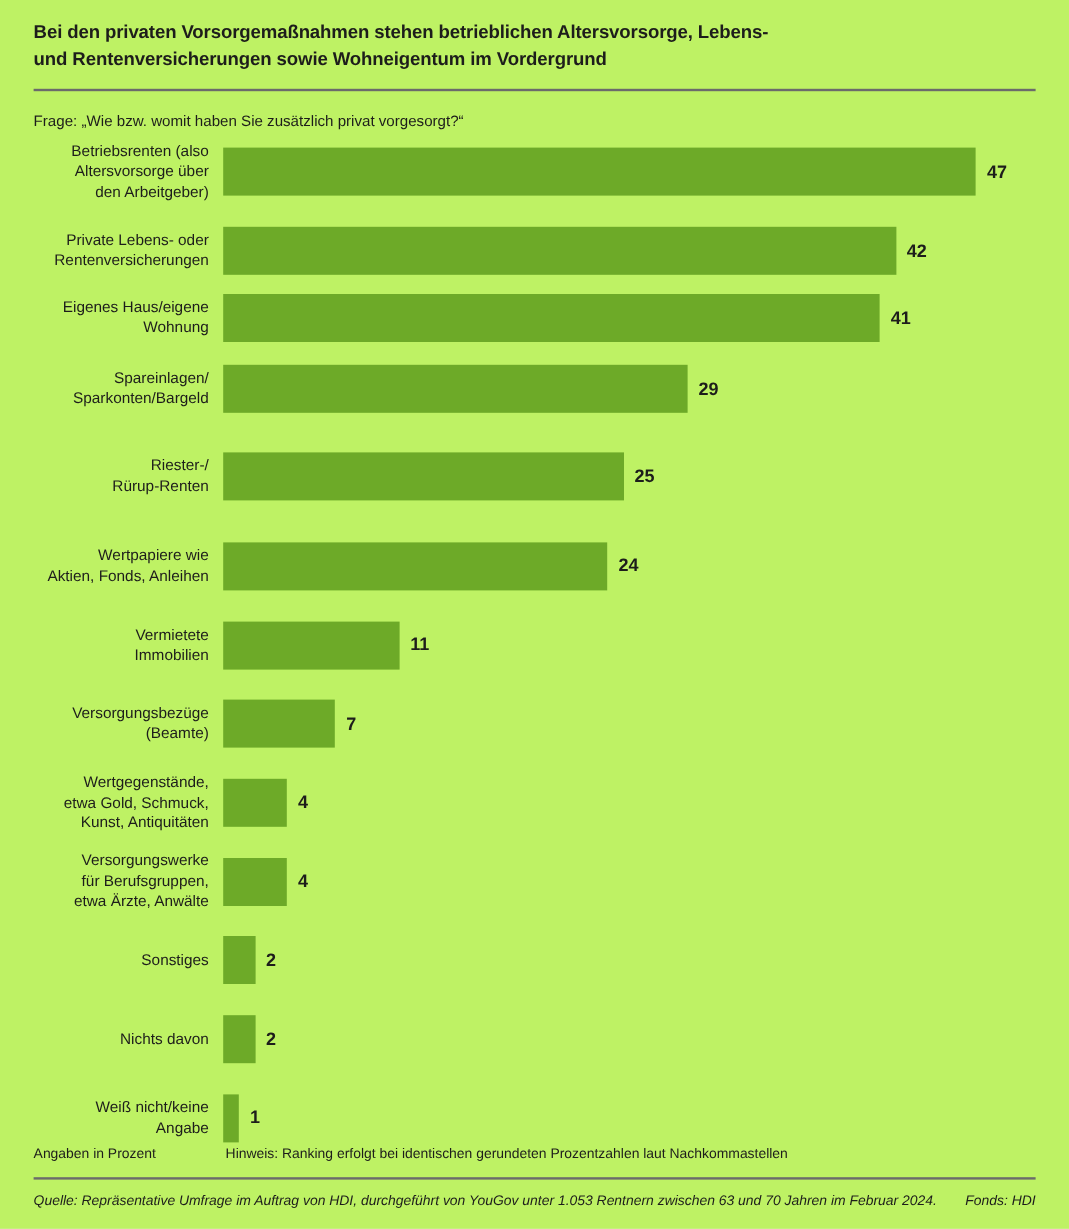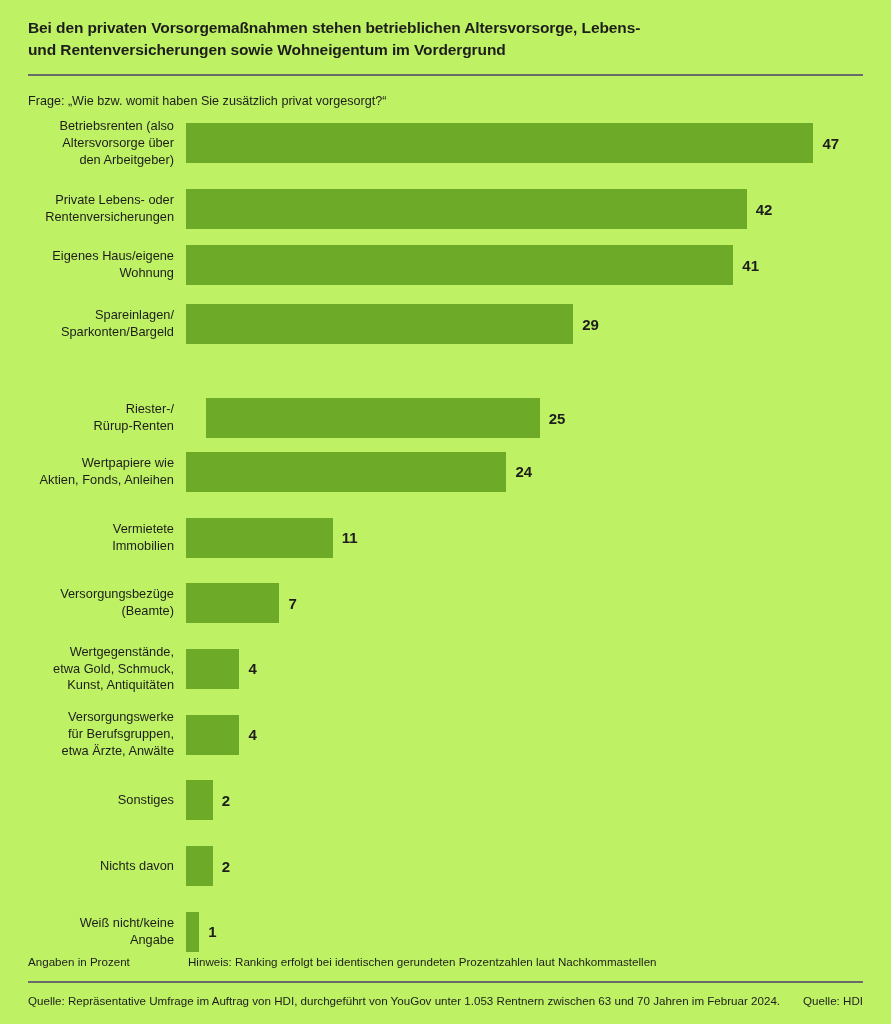--- a/index.html
+++ b/index.html
@@ -117,20 +117,21 @@
     margin: 0 28px;
     height: 2px;
     background: #6b6b6b;
     width: 835px;
   }
   .source-line {
     padding: 11px 28px 17px 28px;
     font-size: 11.6px;
     color: #1d1d1b;
     display: flex;
+    font-style: italic;
   }
   .source-text { flex: 1 1 auto; }
   .credit-text { flex: 0 0 auto; padding-left: 6px; }
 </style>
 </head>
 <body>
 
 <div class="page">
 
   <div class="header">
@@ -167,21 +168,21 @@
         </div>
       </div>
       <div class="row" style="top: 182px; height: 40px;">
         <div class="row-label">Spareinlagen/
 Sparkonten/Bargeld</div>
         <div class="bar-wrap">
           <div class="bar" style="width: 387.15px; background: rgb(109, 170, 40);"></div>
           <div class="bar-value">29</div>
         </div>
       </div>
-      <div class="row" style="top: 276px; height: 40px; gap: 20px;">
+      <div class="row" style="top: 255px; height: 40px;">
         <div class="row-label">Riester-/
 Rürup-Renten</div>
         <div class="bar-wrap">
           <div class="bar" style="width: 333.75px; background: rgb(109, 170, 40);"></div>
           <div class="bar-value">25</div>
         </div>
       </div>
       <div class="row" style="top: 329.5px; height: 40px;">
         <div class="row-label">Wertpapiere wie
 Aktien, Fonds, Anleihen</div>
@@ -249,17 +250,17 @@
     </div>
 
   <div class="footer">
     <div class="footnotes">
       <div class="foot-unit">Angaben in Prozent</div>
       <div class="foot-hint">Hinweis: Ranking erfolgt bei identischen gerundeten Prozentzahlen laut Nachkommastellen</div>
     </div>
     <div class="rule-bottom"></div>
     <div class="source-line">
       <div class="source-text">Quelle: Repräsentative Umfrage im Auftrag von HDI, durchgeführt von YouGov unter 1.053 Rentnern zwischen 63 und 70 Jahren im Februar 2024.</div>
-      <div class="credit-text">Quelle: HDI</div>
+      <div class="credit-text">Fonds: HDI</div>
     </div>
   </div>
 
 </div>
 
 </body></html>

